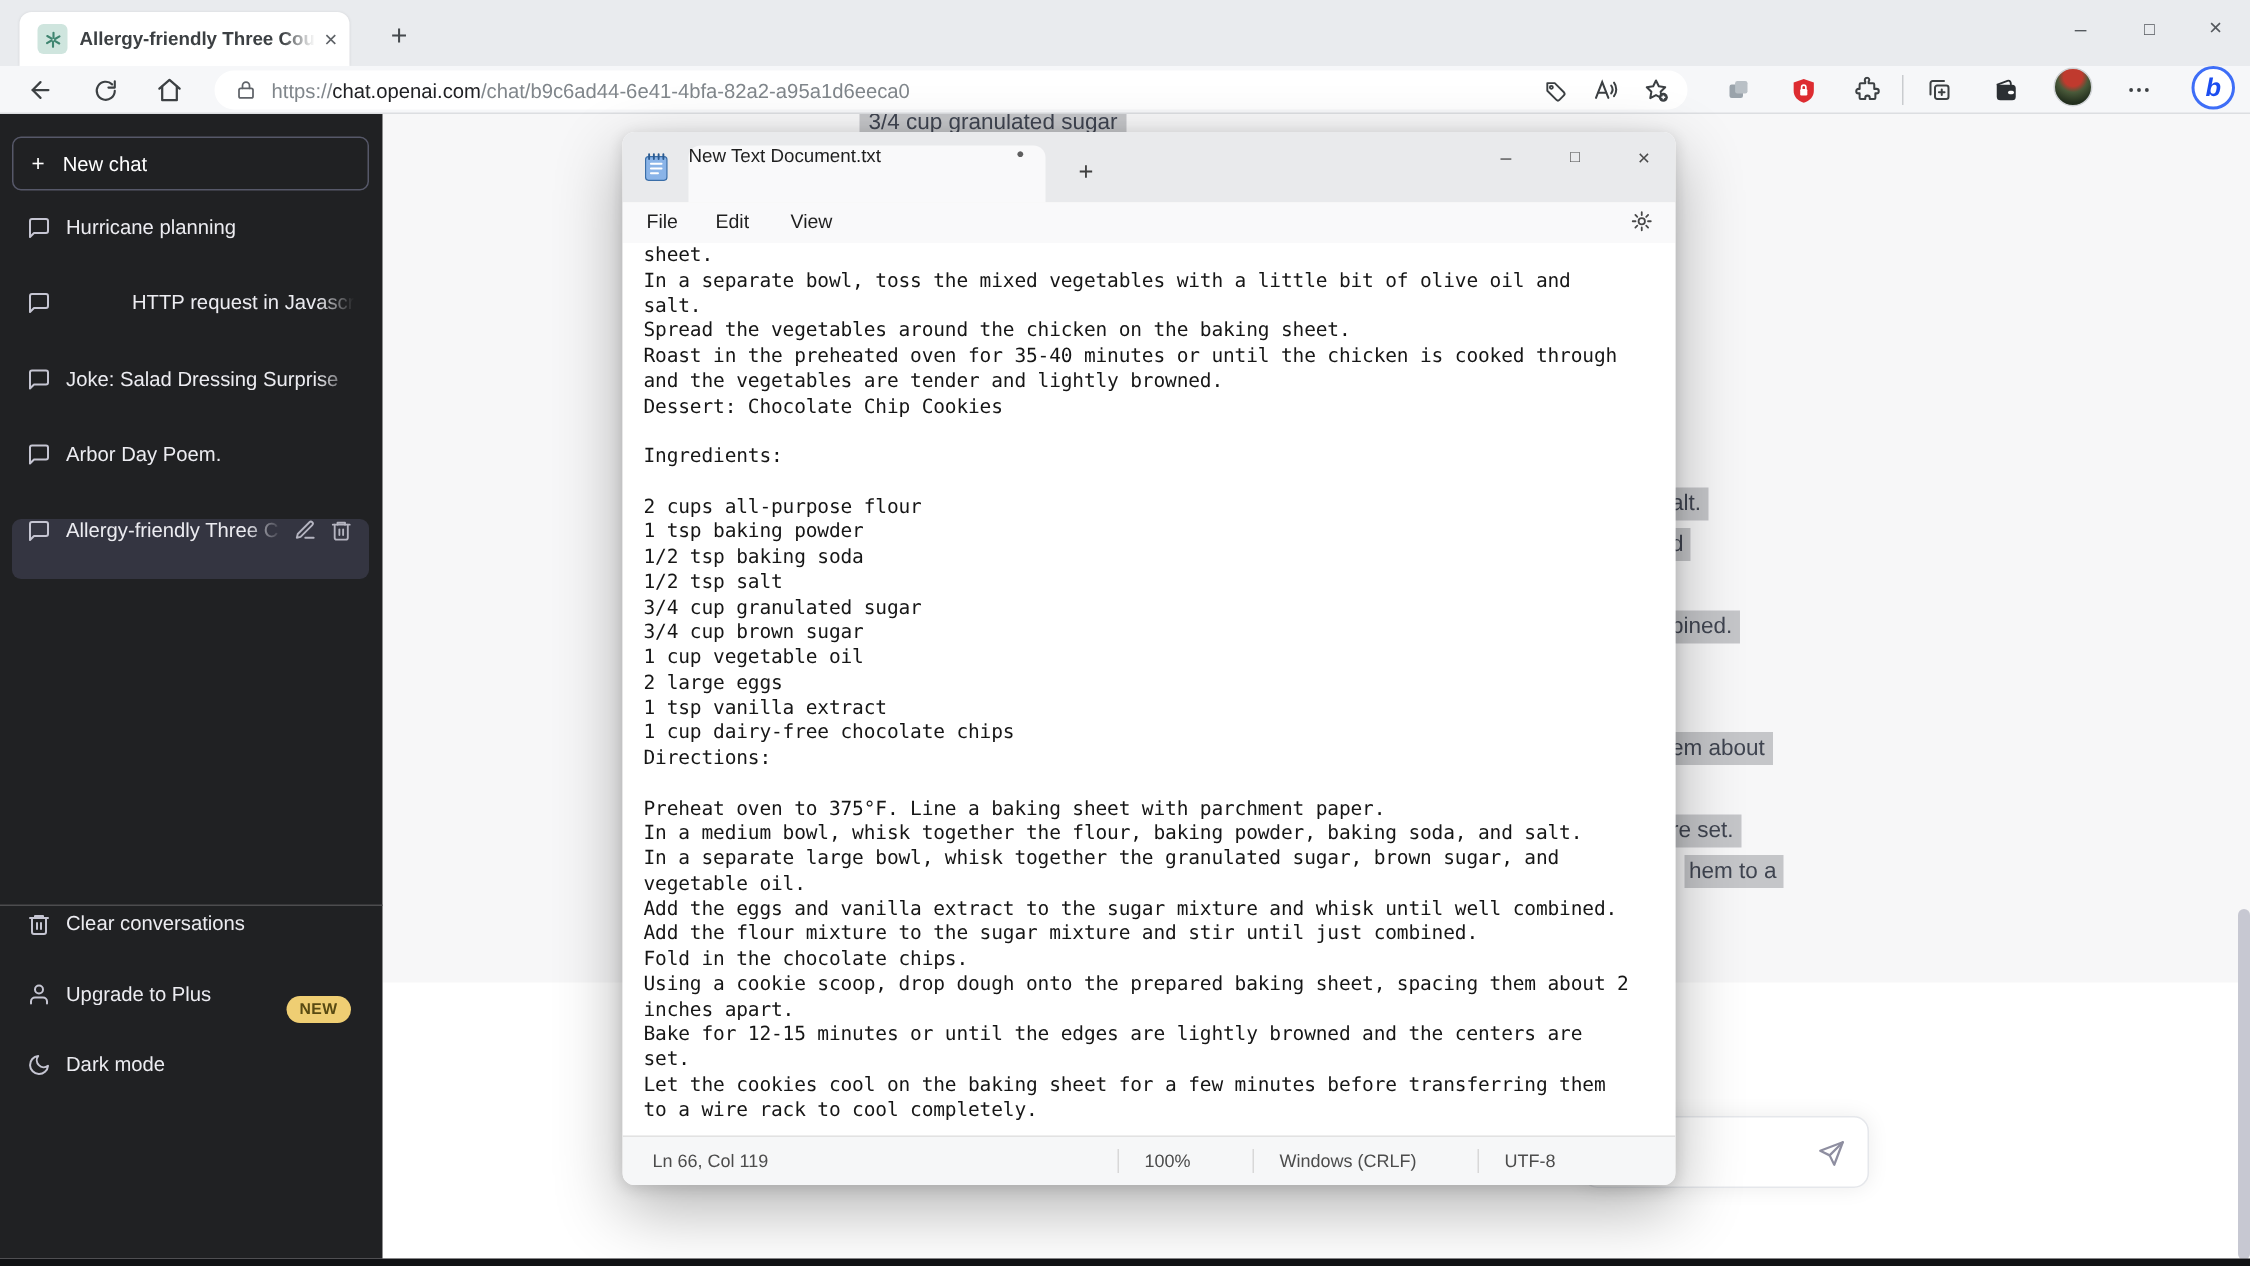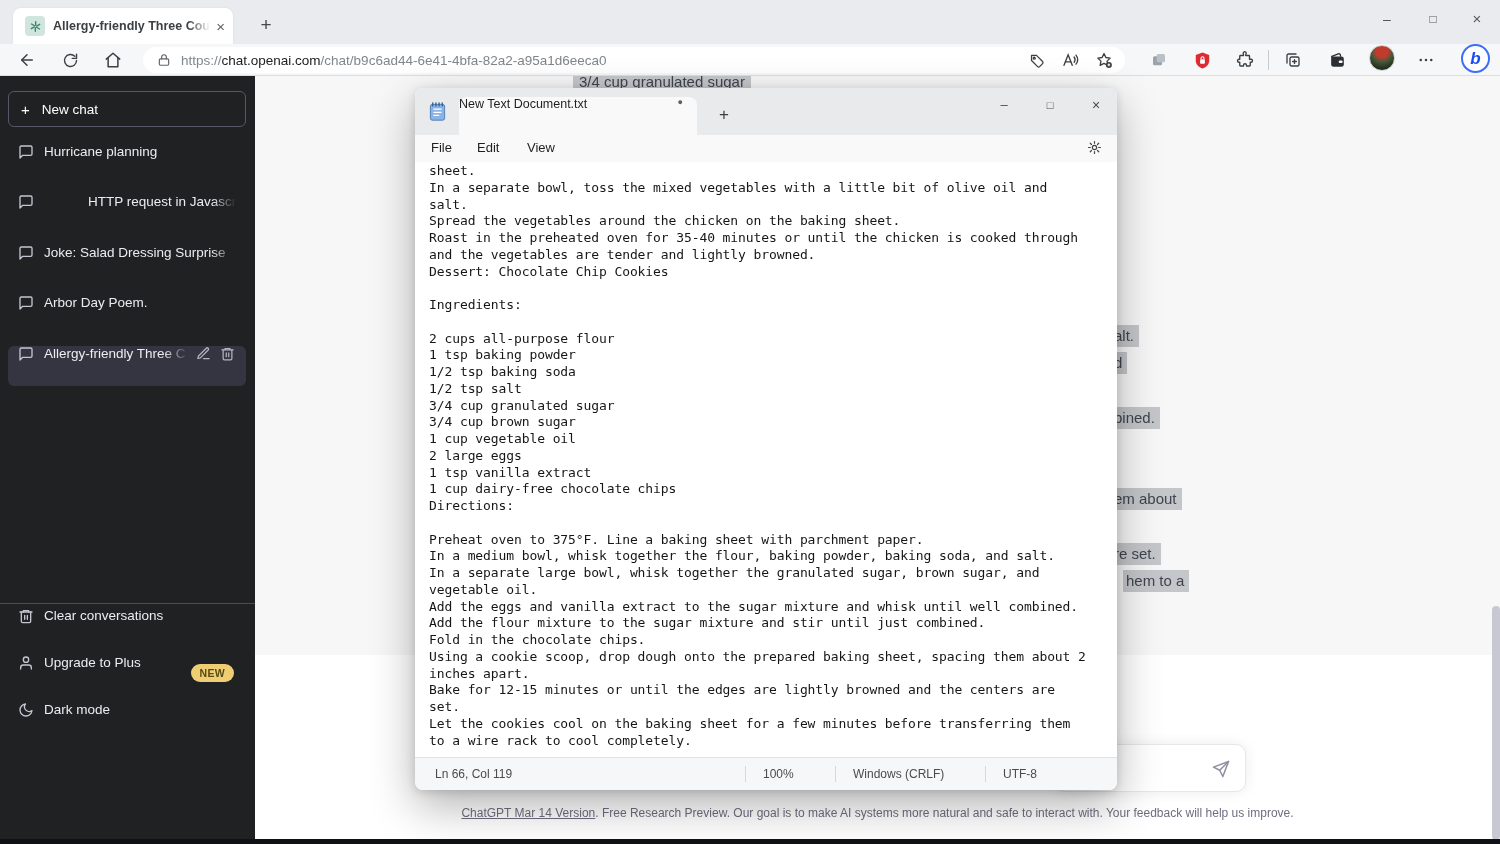--- a/index.html
+++ b/index.html
@@ -227,21 +227,20 @@
 
     <div class="chat-input">
       <span class="send-btn">
         <svg width="20" height="20" viewBox="0 0 24 24" fill="none" stroke="#8e8ea0" stroke-width="1.8" stroke-linecap="round" stroke-linejoin="round">
             <path d="M21 3L10.5 13.5"></path>
             <path d="M21 3l-6.8 18-3.7-7.5L3 9.8z"></path>
           </svg>
       </span>
     </div>
 
-    <div class="pg-footer"><a>ChatGPT Mar 14 Version</a><span>. Free Research Preview. Our goal is to make AI systems more natural and safe to interact with. Your feedback will help us improve.</span></div>
     <div class="pg-scroll"></div>
   </div>
 
   <div class="sidebar">
     <div class="newchat">
       <span class="plus">+</span>
       <span>New chat</span>
     </div>
 
     <div class="sb-item it0">

